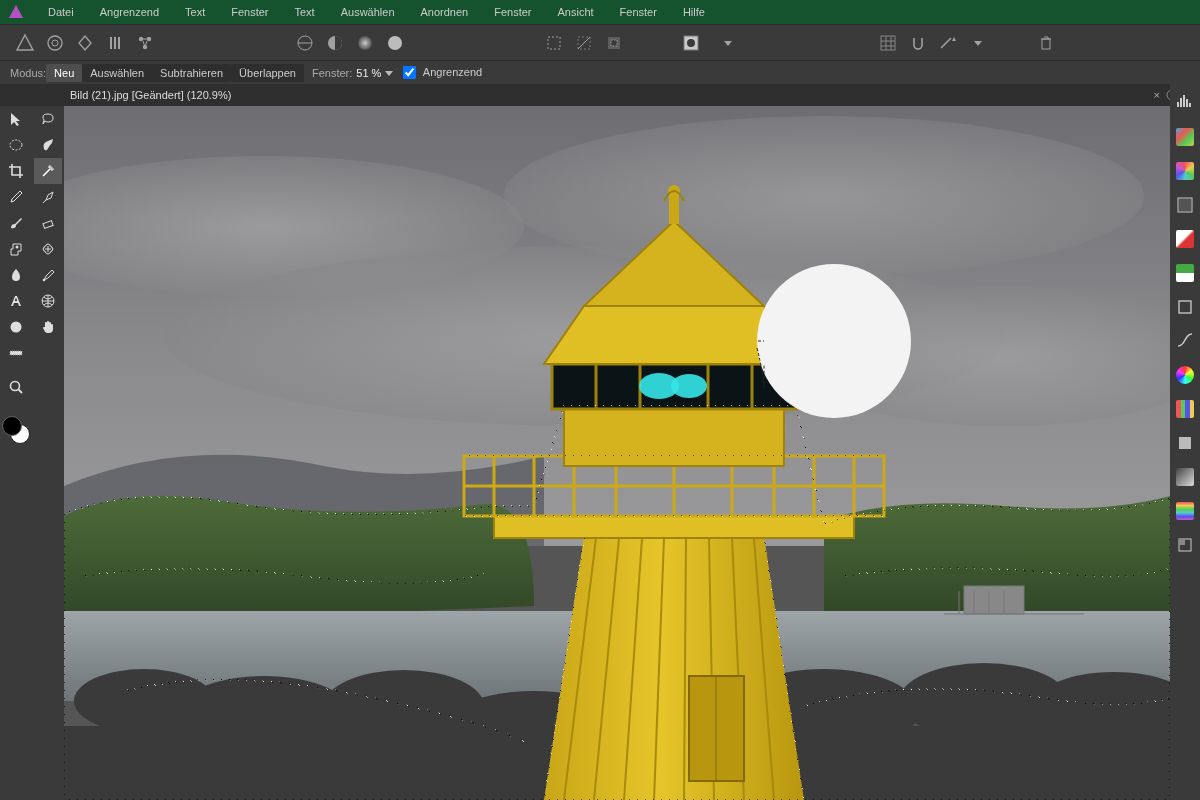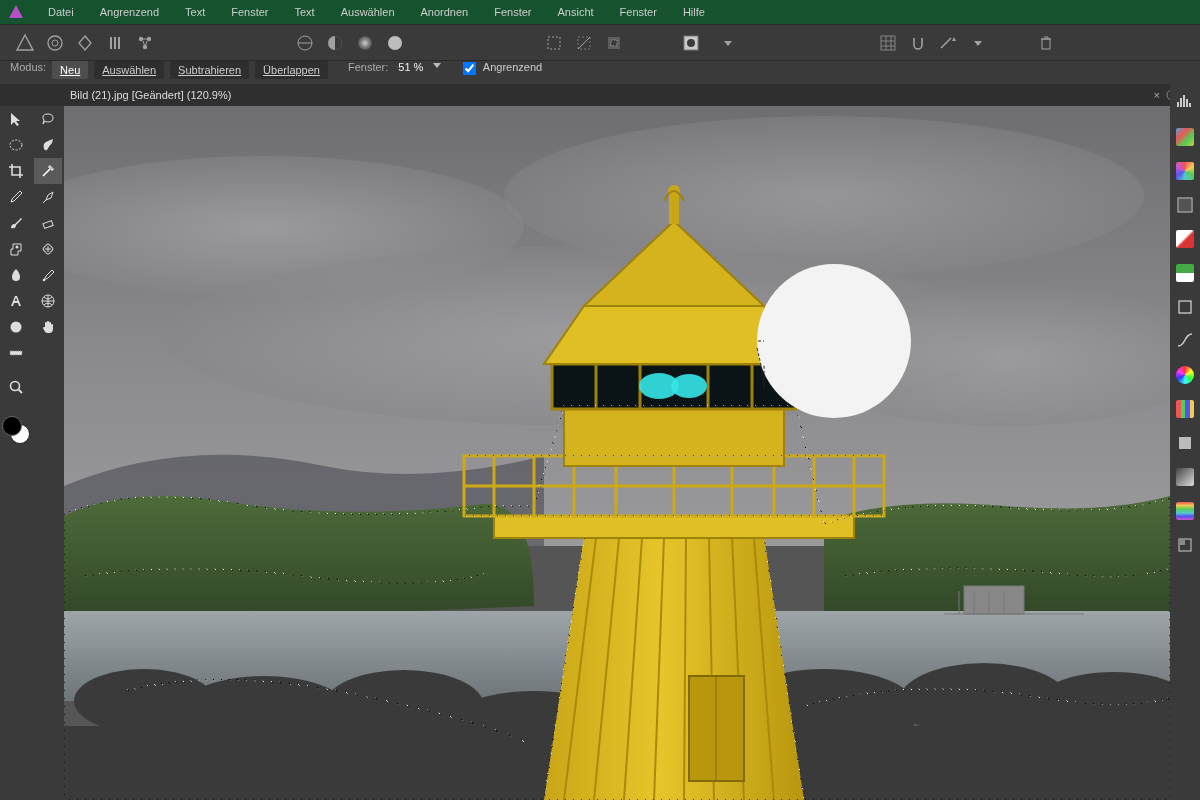--- a/index.html
+++ b/index.html
@@ -9,23 +9,23 @@
 .menubar { height: 24px; background: #14532d; display: flex; align-items: center; padding: 0 8px; gap: 6px; }
 .menubar .logo { width: 16px; height: 16px; margin-right: 8px; }
 .menubar .mi { padding: 4px 10px; cursor: pointer; }
 
 
 .toolbar { height: 36px; background: #3a3a3a; border-top: 1px solid #2a2a2a; display: flex; align-items: center; padding: 0 14px; gap: 8px; }
 .toolbar .tbtn { width: 22px; height: 22px; display: flex; align-items: center; justify-content: center; opacity: .8; }
 .toolbar .spacer { flex: 1; }
 
 
-.optbar { height: 24px; background: #3a3a3a; border-top: 1px solid #2a2a2a; display: flex; align-items: flex-start; padding: 0 10px; gap: 6px; font-size: 11px; }
+.optbar { height: 24px; background: #3a3a3a; border-top: 1px solid #2a2a2a; display: flex; align-items: center; padding: 0 10px; gap: 0; font-size: 11px; }
 .optbar .lab { color: #aaa; }
-.optbar .seg { padding: 3px 8px; background: #2e2e2e; border-radius: 2px; cursor: pointer; text-decoration: underline; }
+.optbar .seg { padding: 3px 8px; background: #2e2e2e; border-radius: 2px; cursor: pointer; }
 .optbar .seg.active { background: #4e4e4e; color: #fff; }
 .optbar .val { color: #eee; padding: 0 4px; }
 .optbar .chk input { vertical-align: middle; margin-right: 4px; }
 
 
 .tabstrip { height: 22px; background: #2f2f2f; display: flex; align-items: center; padding-left: 70px; position: relative; text-align: right; }
 .tabstrip .doc { font-size: 11px; color: #ddd; }
 .tabstrip .close { position: absolute; right: 40px; color: #aaa; cursor: pointer; }
 .tabstrip .asst { position: absolute; right: 6px; color: #888; display:flex; gap:6px; align-items:center;}
 

